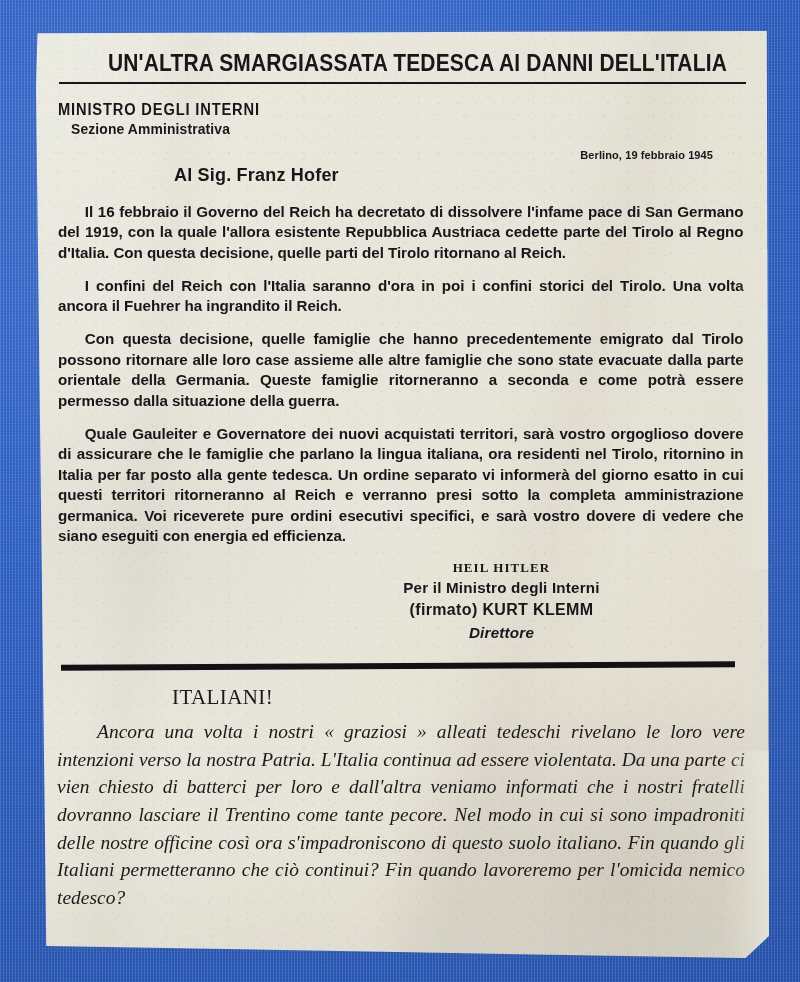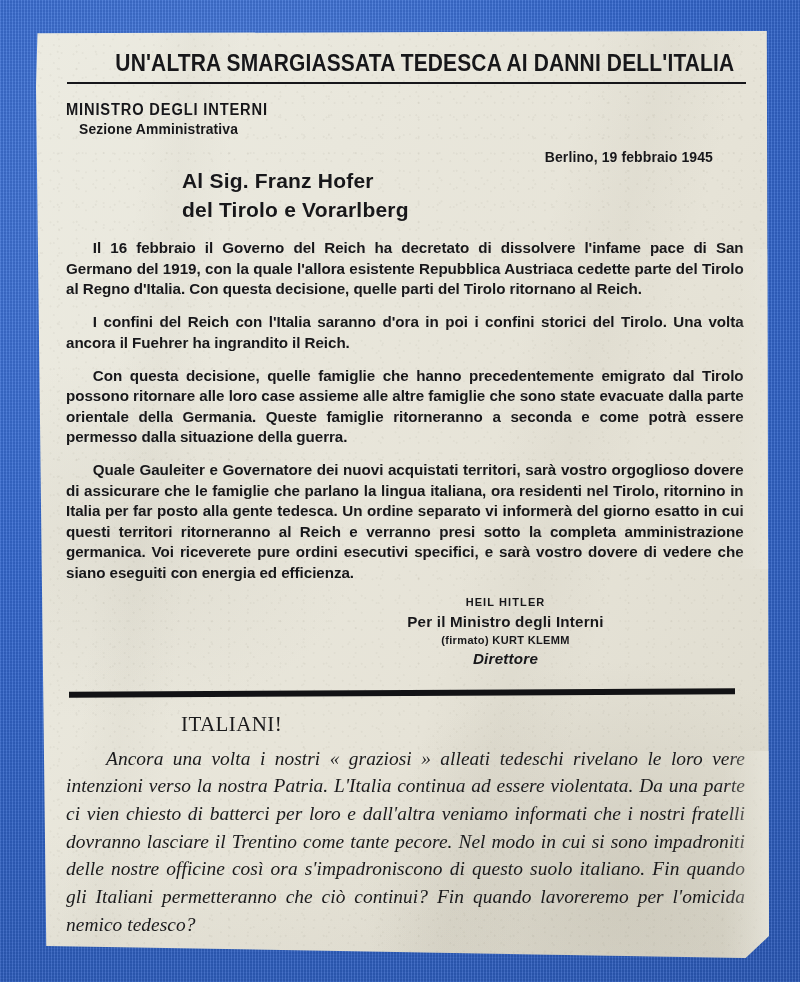--- a/index.html
+++ b/index.html
@@ -88,21 +88,21 @@
   .page {
     position: relative;
     z-index: 3;
     padding: 0;
     height: 100%;
     box-sizing: border-box;
   }
 
   
   .top-block {
-    padding: 19px 22px 0 30px;
+    padding: 19px 22px 0 22px;
     color: #17171a;
   }
 
   .doc-title {
     font-family: "Liberation Sans", sans-serif;
     font-weight: bold;
     font-size: 24.5px;
     letter-spacing: 0.2px;
     text-align: center;
     white-space: nowrap;
@@ -133,29 +133,29 @@
     letter-spacing: 0.15px;
     transform: scaleX(0.95);
     transform-origin: left center;
   }
 
   .place-date {
     margin-top: 12px;
     text-align: right;
     padding-right: 34px;
     font-weight: bold;
-    font-size: 14px;
+    font-size: 11px;
     letter-spacing: 0.1px;
   }
 
   .addressee {
     margin-top: 2px;
     margin-left: 116px;
     font-weight: bold;
-    font-size: 21px;
+    font-size: 18px;
     line-height: 1.36;
   }
   .addressee div { letter-spacing: 0.2px; }
 
   .body-text {
     margin-top: 14px;
     font-weight: bold;
     font-size: 15.25px;
     line-height: 1.345;
     text-align: justify;
@@ -170,35 +170,35 @@
   }
   .body-text p:last-child { margin-bottom: 0; }
 
   .signature {
     margin-top: 12px;
     text-align: center;
     font-weight: bold;
     line-height: 1.42;
     padding-left: 198px;
   }
-  .sig-heil { font-size: 11px; letter-spacing: 1.1px; }
+  .sig-heil { font-size: 13px; letter-spacing: 1.1px; font-family: Liberation Serif, serif; }
   .sig-per  { font-size: 15.2px; letter-spacing: 0.2px; text-align: center; }
-  .sig-name { font-size: 11px; letter-spacing: 0.35px; }
+  .sig-name { font-size: 16px; letter-spacing: 0.35px; }
   .sig-role { font-size: 15.2px; letter-spacing: 0.2px; font-style: italic; }
 
   .rule-thick {
     height: 6px;
     background: #121215;
     margin: 20px 12px 0 3px;
     transform: rotate(-0.28deg);
   }
 
   
   .bottom-block {
-    padding: 16px 24px 0 30px;
+    padding: 16px 24px 0 21px;
     color: #1a1a1c;
   }
   .italiani {
     font-family: "Liberation Serif", serif;
     font-size: 21px;
     letter-spacing: 0.4px;
     margin-left: 115px;
     font-weight: normal;
   }
   .appeal {
@@ -256,21 +256,20 @@
       <div class="rule-thin"></div>
 
       <div class="ministry">MINISTRO DEGLI INTERNI</div>
 
       <div class="section-name">Sezione Amministrativa</div>
 
       <div class="place-date">Berlino, 19 febbraio 1945</div>
 
       <div class="addressee">
         <div>Al Sig. Franz Hofer</div>
-        <div>del Tirolo e Vorarlberg</div>
       </div>
 
       <div class="body-text">
         <p>Il 16 febbraio il Governo del Reich ha decretato di dissolvere l'infame pace di San Germano del 1919, con la quale l'allora esistente Repubblica Austriaca cedette parte del Tirolo al Regno d'Italia. Con questa decisione, quelle parti del Tirolo ritornano al Reich.</p>
         <p>I confini del Reich con l'Italia saranno d'ora in poi i confini storici del Tirolo. Una volta ancora il Fuehrer ha ingrandito il Reich.</p>
         <p>Con questa decisione, quelle famiglie che hanno precedentemente emigrato dal Tirolo possono ritornare alle loro case assieme alle altre famiglie che sono state evacuate dalla parte orientale della Germania. Queste famiglie ritorneranno a seconda e come potrà essere permesso dalla situazione della guerra.</p>
         <p>Quale Gauleiter e Governatore dei nuovi acquistati territori, sarà vostro orgoglioso dovere di assicurare che le famiglie che parlano la lingua italiana, ora residenti nel Tirolo, ritornino in Italia per far posto alla gente tedesca. Un ordine separato vi informerà del giorno esatto in cui questi territori ritorneranno al Reich e verranno presi sotto la completa amministrazione germanica. Voi riceverete pure ordini esecutivi specifici, e sarà vostro dovere di vedere che siano eseguiti con energia ed efficienza.</p>
       </div>
 
       <div class="signature">

